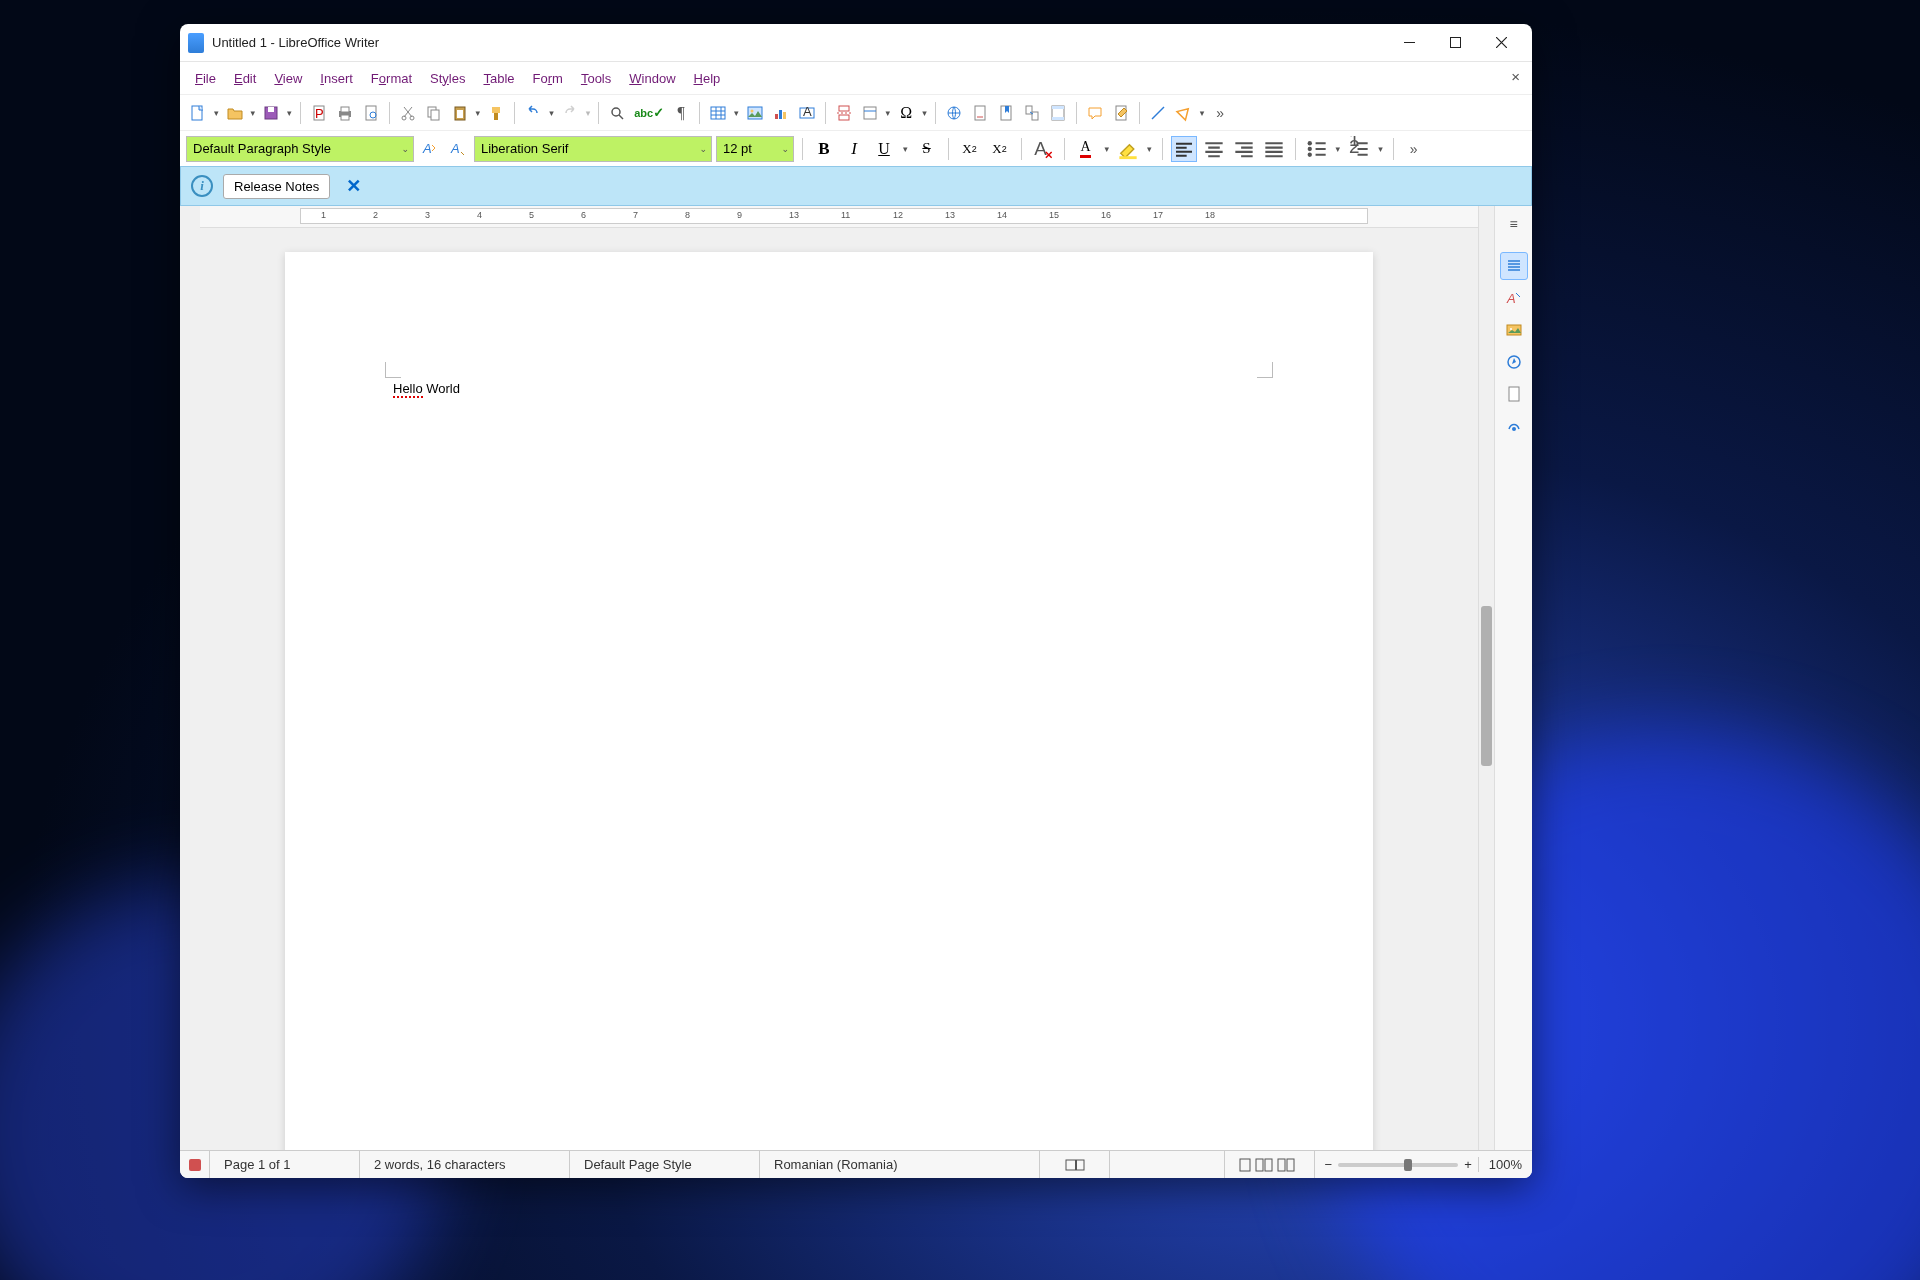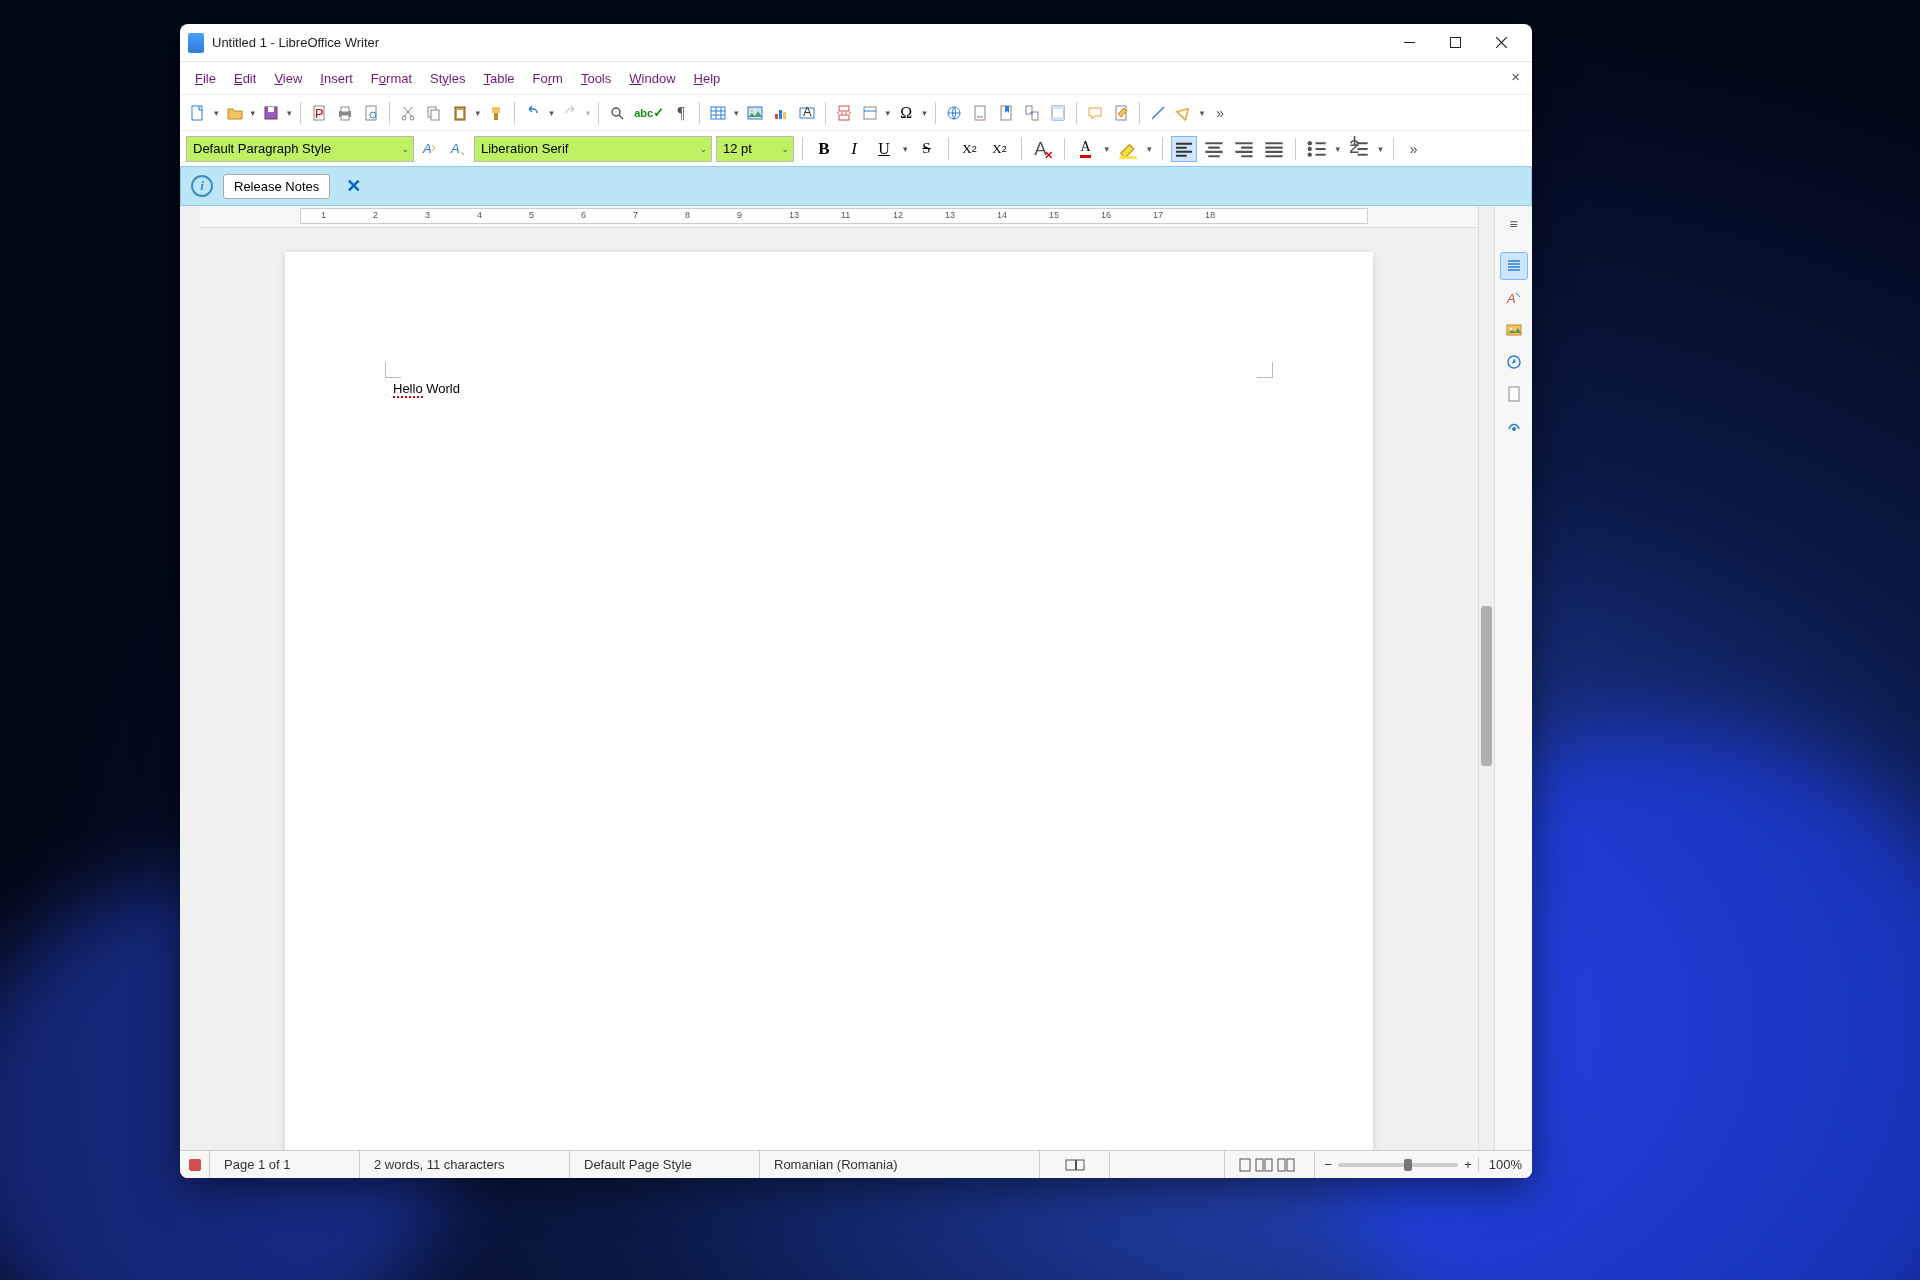--- a/index.html
+++ b/index.html
@@ -466,21 +466,21 @@
     </div>
   </div>
 
   <div class="statusbar">
     <div class="scell" style="width:30px;padding:0 8px">
         <svg width="14" height="14">
           <rect x="1" y="1" width="12" height="12" fill="#d05050" rx="2"></rect>
         </svg>
       </div>
     <div class="scell" style="width:150px">Page 1 of 1</div>
-    <div class="scell" style="width:210px">2 words, 11 characters</div>
+    <div class="scell" style="width:210px">2 words, 16 characters</div>
     <div class="scell" style="width:190px">Default Page Style</div>
     <div class="scell" style="width:280px">Romanian (Romania)</div>
     <div class="scell" style="width:70px;justify-content:center">
         <svg width="20" height="12">
           <rect x="1" y="1" width="18" height="10" fill="none" stroke="#555"></rect>
           <rect x="10" y="1" width="2" height="10" fill="#555"></rect>
         </svg>
       </div>
     <div class="scell" style="flex:1"></div>
     <div class="scell" style="width:90px;gap:4px">

